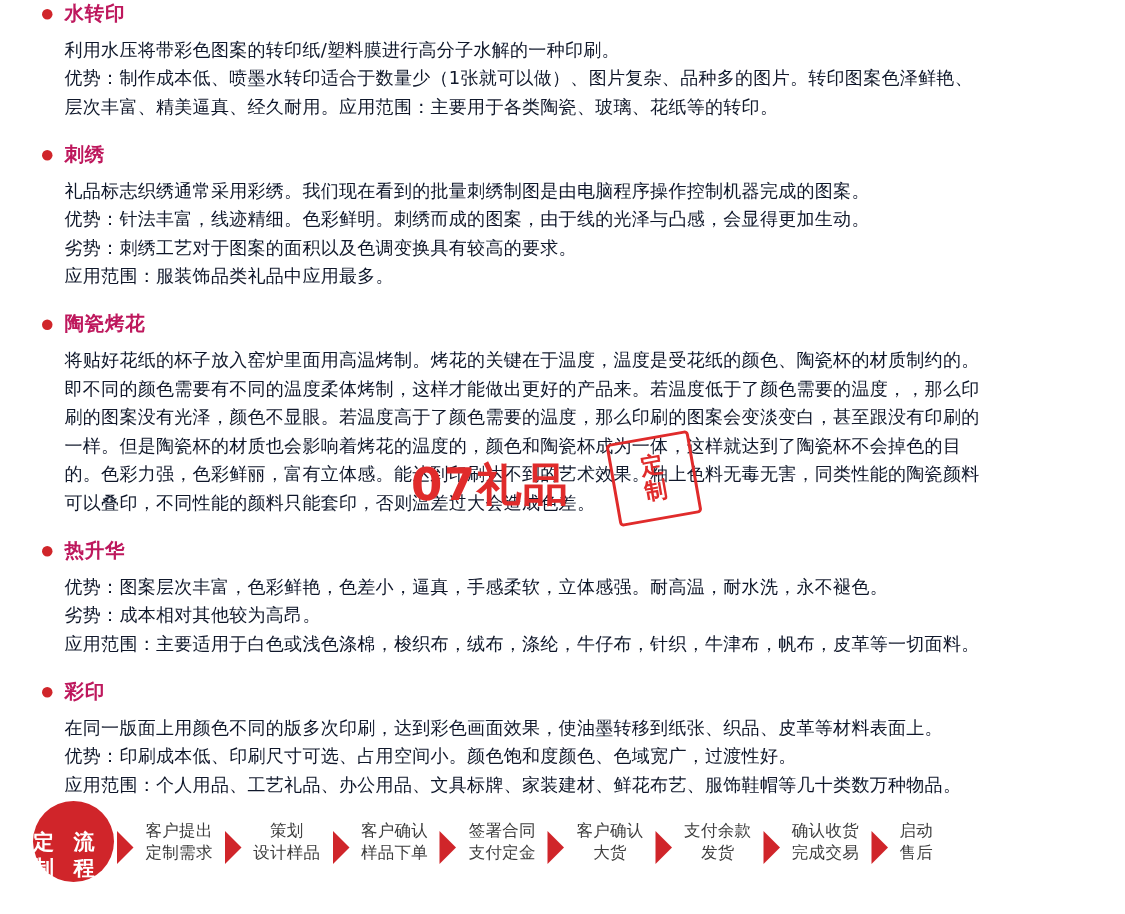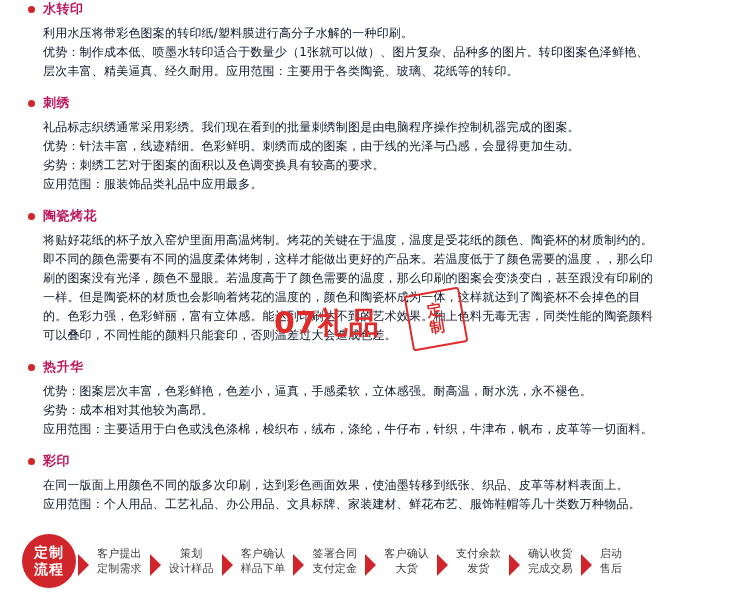--- a/index.html
+++ b/index.html
@@ -108,22 +108,22 @@
   .flow-badge {
     width: 54px;
     height: 54px;
     border-radius: 50%;
     background: #d0252a;
     color: #ffffff;
     font-size: 14px;
     font-weight: bold;
     line-height: 17px;
     display: flex;
-    flex-direction: column;
-    align-items: center;
+    flex-direction: row;
+    align-items: flex-end;
     justify-content: center;
     flex: 0 0 auto;
     letter-spacing: 1px;
   }
   .flow-step {
     display: flex;
     align-items: flex-end;
     flex: 0 0 auto;
   }
   .flow-label {
@@ -202,20 +202,21 @@
     </div>
   </div>
 
   <div class="section">
     <div class="sec-head">
       <span class="bullet"></span>
       <span class="sec-title">彩印</span>
     </div>
     <div class="sec-body">
       <div class="line">在同一版面上用颜色不同的版多次印刷，达到彩色画面效果，使油墨转移到纸张、织品、皮革等材料表面上。</div>
+      <div class="line">优势：印刷成本低、印刷尺寸可选、占用空间小。颜色饱和度颜色、色域宽广，过渡性好。</div>
       <div class="line">应用范围：个人用品、工艺礼品、办公用品、文具标牌、家装建材、鲜花布艺、服饰鞋帽等几十类数万种物品。</div>
     </div>
   </div>
 
   <div class="watermark">
     <div class="wm-text">07礼品</div>
     <div class="wm-stamp">
       <span>定</span>
       <span>制</span>
     </div>

